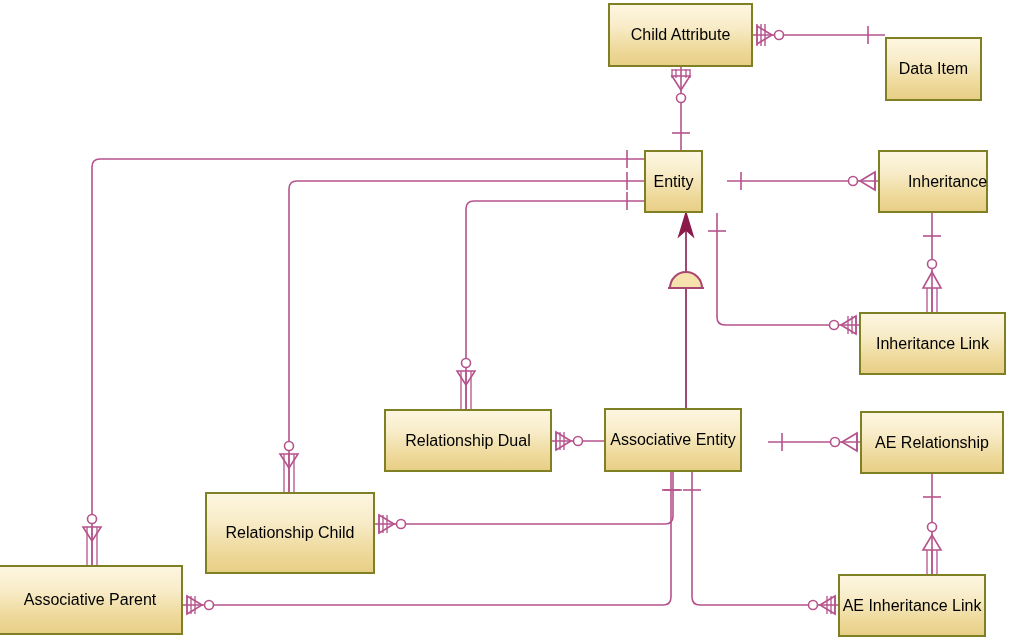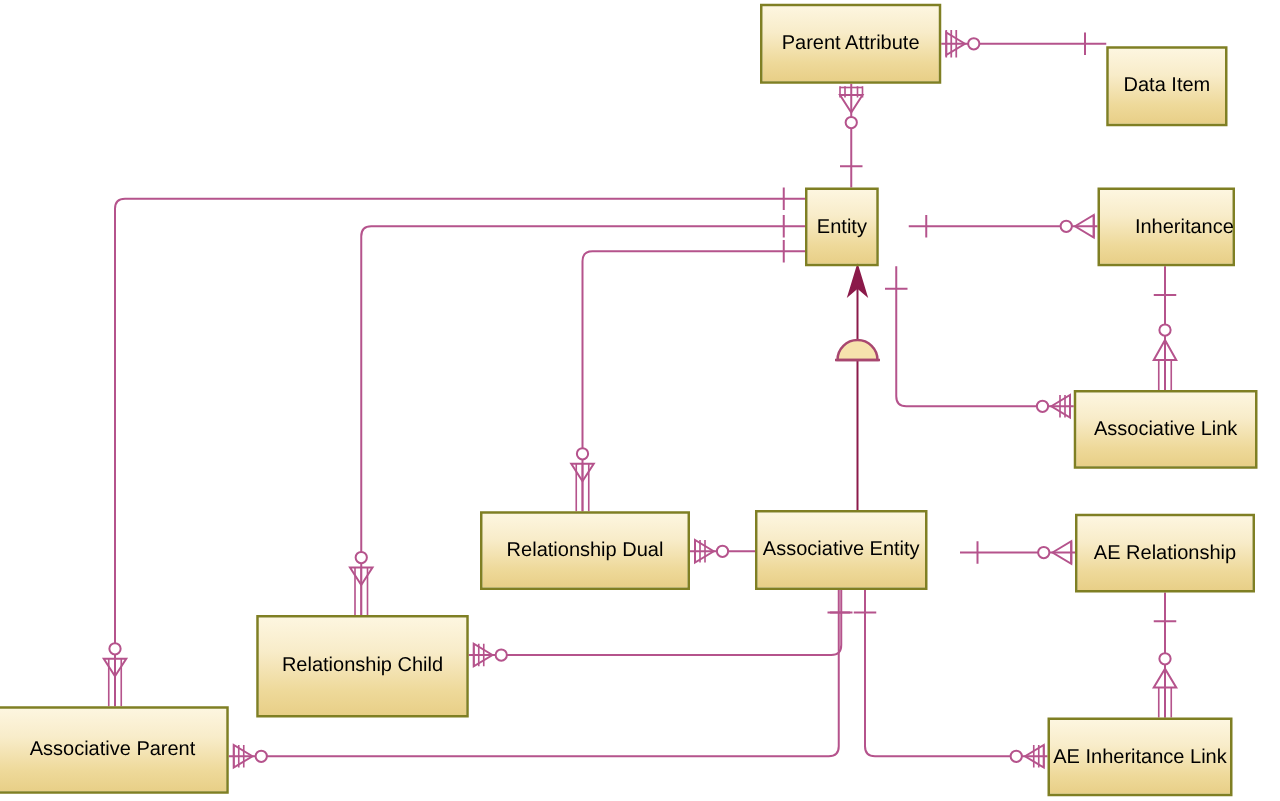--- a/index.html
+++ b/index.html
@@ -172,37 +172,37 @@
         <path d="M92,541 L83,527 L101,527 Z" fill="none"></path>
         <circle cx="92" cy="519" r="4.5" fill="#ffffff"></circle>
         <path d="M87,527 L87,565 M92,527 L92,565 M97,527 L97,565" stroke-width="1.3"></path>
         <path d="M627,150 L627,168"></path>
       </g>
 
     </g>
   </svg>
 
   <div class="entity-box" style="left:608px; top:3px; width:145px; height:64px;">
-    <span>Parent Attribute</span>
+    <span>Child Attribute</span>
   </div>
 
   <div class="entity-box" style="left:885px; top:2px; width:97px; height:64px;margin-top:35px;">
     <span>Data Item</span>
   </div>
 
   <div class="entity-box" style="left:644px; top:150px; width:59px; height:63px;">
     <span>Entity</span>
   </div>
 
   <div class="entity-box" style="left:878px; top:150px; width:110px; height:63px;padding-left:29px;">
     <span>Inheritance</span>
   </div>
 
   <div class="entity-box" style="left:859px; top:312px; width:147px; height:63px;">
-    <span>Associative Link</span>
+    <span>Inheritance Link</span>
   </div>
 
   <div class="entity-box" style="left:384px; top:409px; width:168px; height:63px;">
     <span>Relationship Dual</span>
   </div>
 
   <div class="entity-box" style="left:604px; top:408px; width:138px; height:64px;">
     <span>Associative Entity</span>
   </div>
 

